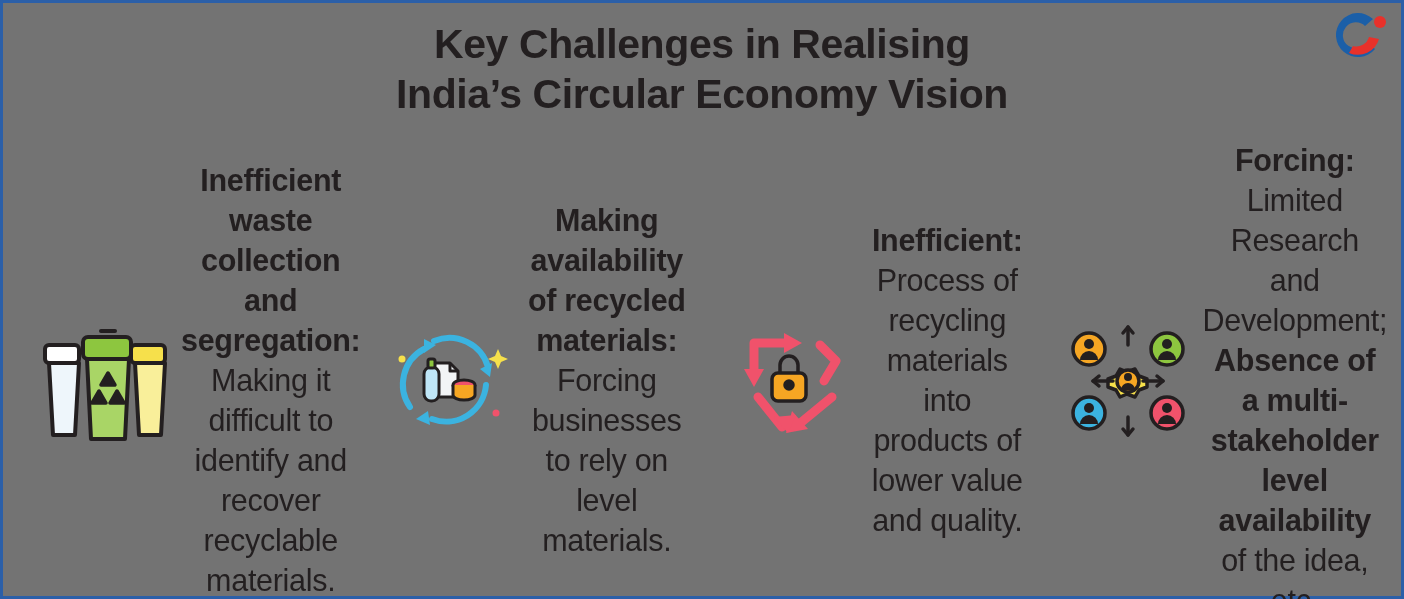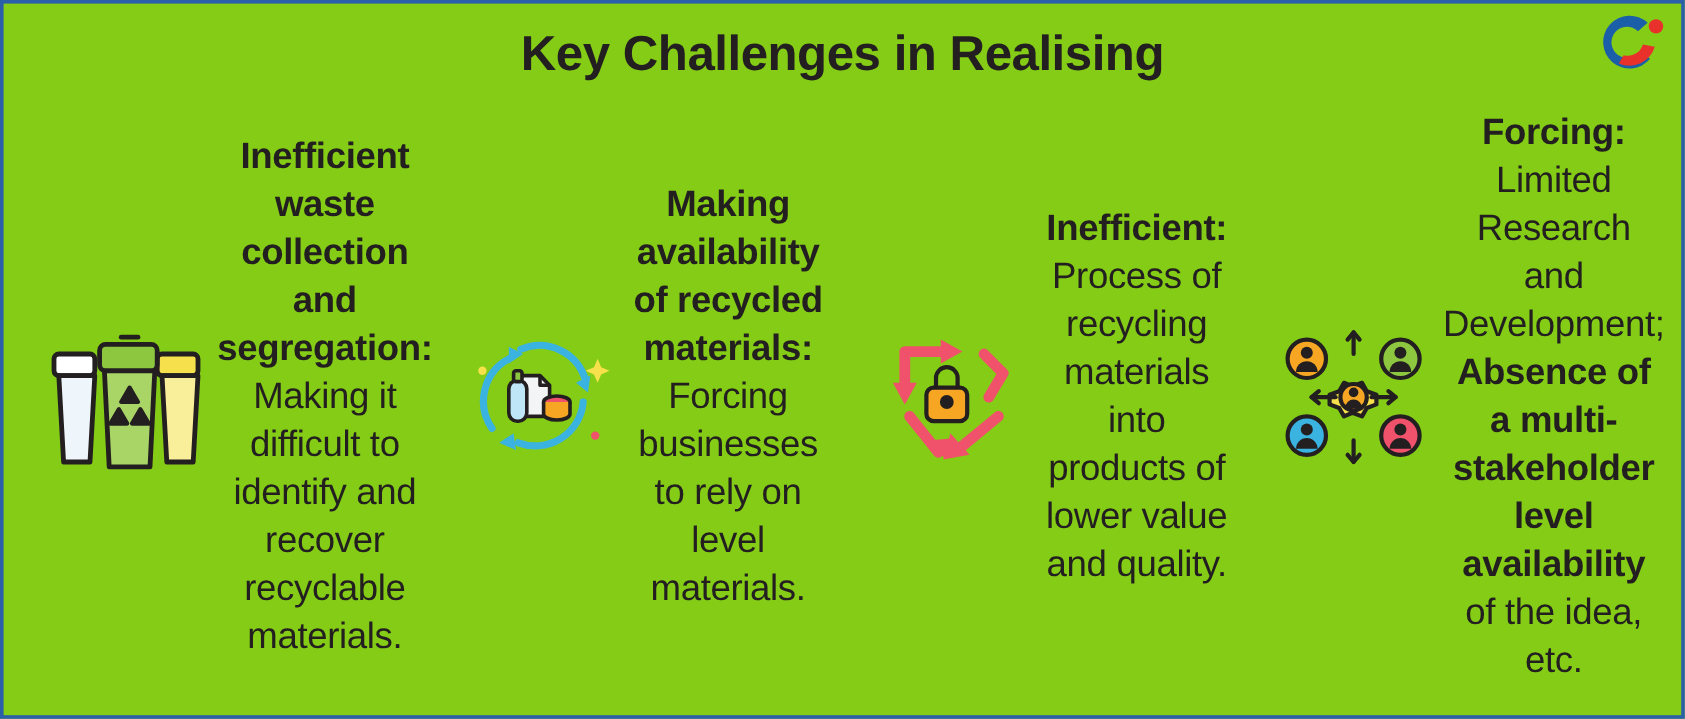--- a/index.html
+++ b/index.html
@@ -11,21 +11,21 @@
     height: 599px;
     background: #ffffff;
     font-family: "Liberation Sans", sans-serif;
     overflow: hidden;
   }
   .poster {
     position: relative;
     box-sizing: border-box;
     width: 1404px;
     height: 599px;
-    background: #84cc16;
+    background: #737373;
     border: 3px solid #2b5fa8;
     padding: 0;
   }
   .logo {
     position: absolute;
     top: 6px;
     right: 10px;
     width: 62px;
     height: 56px;
   }
@@ -84,20 +84,21 @@
   <div class="logo">
     <svg viewBox="0 0 62 56" width="62" height="56" aria-hidden="true">
       <path d="M44 10 A22 22 0 1 0 46 40 L38 33 A13 13 0 1 1 36 17 Z" fill="#1b5fa8"></path>
       <path d="M20 44 A22 22 0 0 0 50 30 L40 28 A13 13 0 0 1 24 37 Z" fill="#e8312a"></path>
       <circle cx="51" cy="13" r="6" fill="#e8312a"></circle>
     </svg>
   </div>
 
   <div class="title">
     <span class="line">Key Challenges in Realising</span>
+    <span class="line">India’s Circular Economy Vision</span>
   </div>
 
   <div class="columns">
 
     <div class="col col-1">
       <div class="icon-wrap">
         <svg viewBox="0 0 150 132" width="150" height="132" aria-hidden="true">
           <g stroke="#231f20" stroke-width="4" stroke-linejoin="round" stroke-linecap="round">
             <rect x="14" y="30" width="34" height="18" rx="4" fill="#ffffff"></rect>
             <path d="M18 48 L22 120 L44 120 L48 48 Z" fill="#eef6fb"></path>

